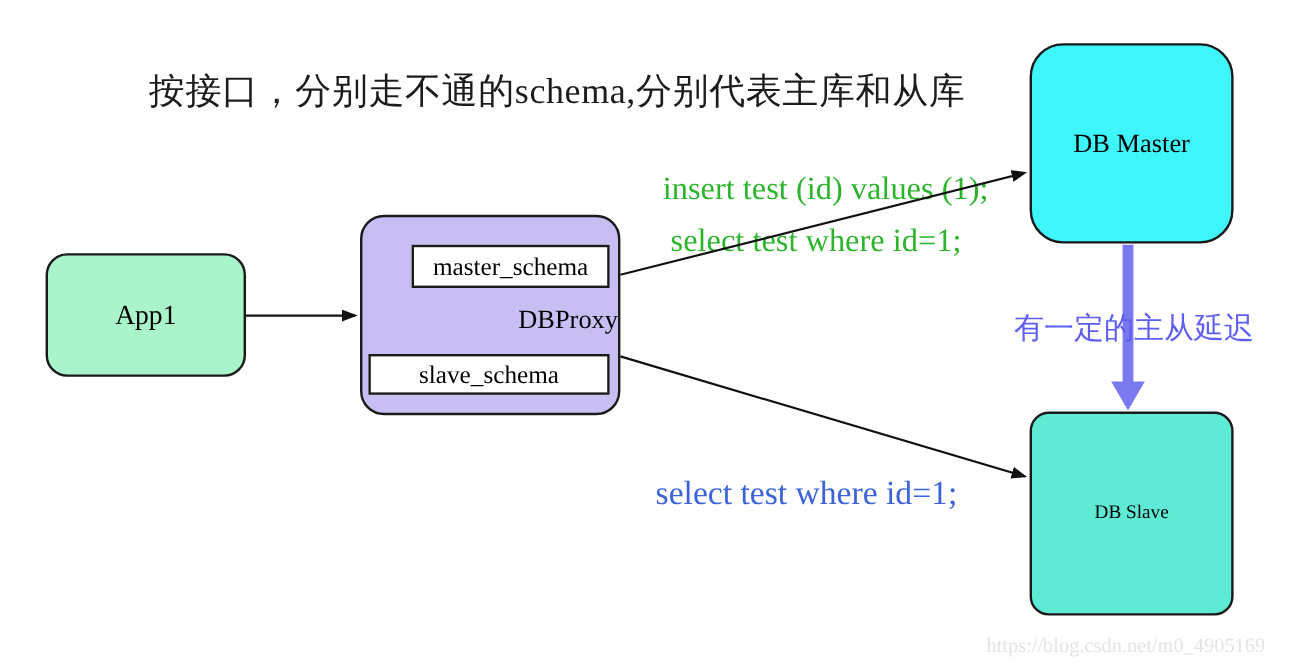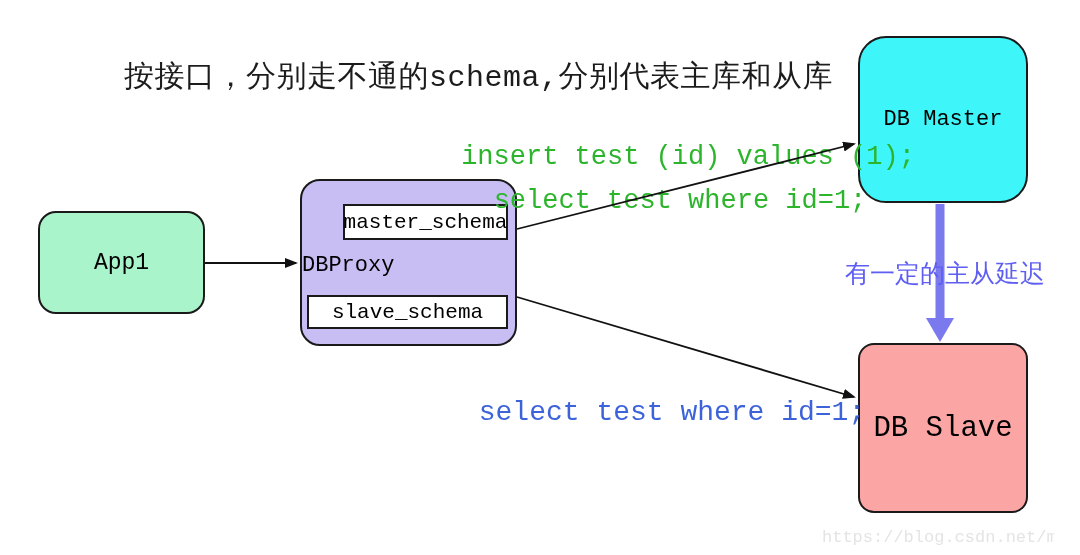--- a/index.html
+++ b/index.html
@@ -2,21 +2,21 @@
 <html><head>
 <meta charset="utf-8">
 <style>
   html, body { margin: 0; padding: 0; background: #ffffff; }
   .canvas {
     position: relative;
     width: 1054px;
     height: 555px;
     background: #ffffff;
     overflow: hidden;
-    font-family: Liberation Mono, monospace;
+    font-family: Liberation Serif, serif;
   }
   .title {
     position: absolute;
     left: 124px;
     top: 56px;
     font-size: 30px;
     font-weight: 500;
     color: #1c1c1c;
     letter-spacing: 0.5px;
     white-space: nowrap;
@@ -52,35 +52,35 @@
     display: flex;
     align-items: center;
     justify-content: center;
     font-size: 21px;
   }
   .schema-master { top: 23px; height: 36px; margin-left: 36px; }
   .schema-slave  { top: 114px; height: 34px; }
   .proxy-label {
     position: absolute;
     left: 0; right: 0; top: 72px;
-    text-align: left;
+    text-align: right;
     font-size: 22px;
     color: #000000;
   }
   .node-dbmaster {
     left: 858px; top: 36px; width: 170px; height: 167px;
     background: #3ef6f9;
     border-radius: 28px;
     font-size: 22px;
   }
   .node-dbslave {
     left: 858px; top: 343px; width: 170px; height: 170px;
-    background: #fca5a5;
+    background: #5eead4;
     border-radius: 16px;
-    font-size: 29px;
+    font-size: 16px;
   }
   .edge-label {
     position: absolute;
     transform: translate(-50%, -50%);
     white-space: nowrap;
   }
   .label-green { color: #2cb52c; font-size: 27px; }
   .label-green-1 { left: 688px; top: 157px; }
   .label-green-2 { left: 680px; top: 201px; }
   .label-blue { left: 672px; top: 412px; color: #3c63d9; font-size: 28px; }

